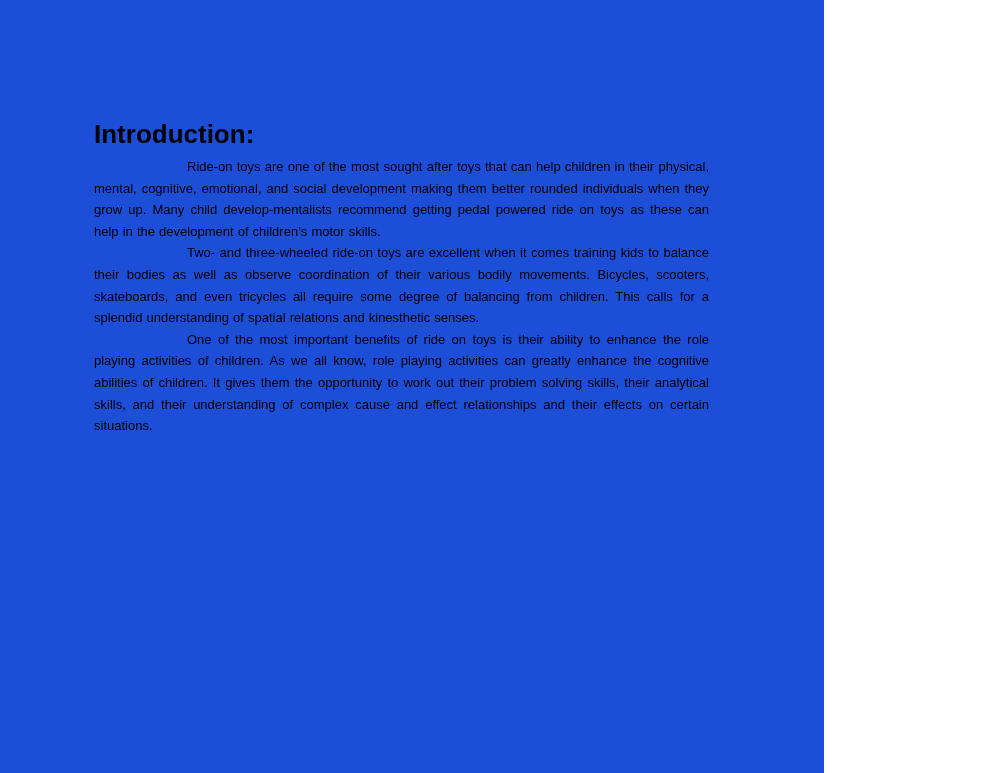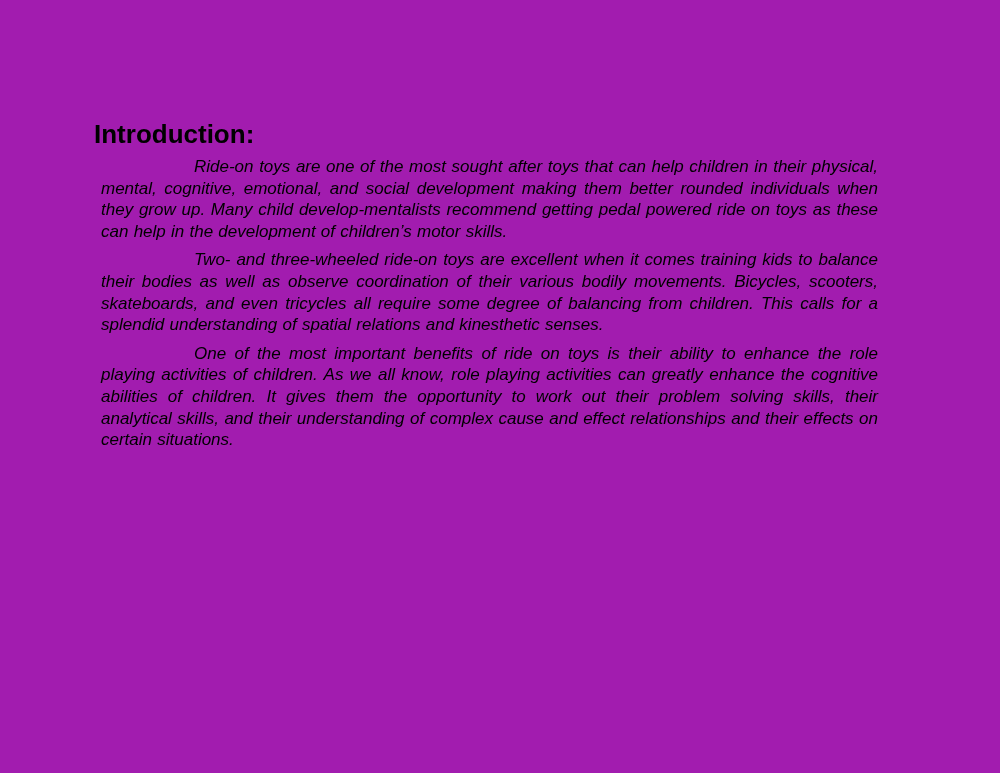--- a/index.html
+++ b/index.html
@@ -7,42 +7,41 @@
     padding: 0;
     background: #ffffff;
   }
   body {
     width: 1000px;
     height: 773px;
     overflow: hidden;
   }
   .page {
     box-sizing: border-box;
-    width: 1000px;
+    width: 824px;
     height: 773px;
     padding: 119px 115px 0 94px;
-    background: #a21caf;
+    background: #1d4ed8;
     font-family: "Liberation Sans", sans-serif;
     color: #000000;
   }
   .heading {
     font-size: 26px;
     line-height: 30px;
     font-weight: bold;
     margin: 0 0 7px 0;
     letter-spacing: 0;
   }
   .para {
-    font-size: 17px;
+    font-size: 13px;
     line-height: 21.6px;
-    margin: 7px;
+    margin: 0;
     text-align: justify;
     text-indent: 93px;
     word-spacing: 0.5px;
-    font-style: italic;
   }
 </style>
 </head>
 <body>
 
 <div class="page">
   <h1 class="heading">Introduction:</h1>
   <p class="para">Ride-on toys are one of the most sought after toys that can help children in their physical, mental, cognitive, emotional, and social development making them better rounded individuals when they grow up. Many child develop-mentalists recommend getting pedal powered ride on toys as these can help in the development of children’s motor skills.</p>
   <p class="para">Two- and three-wheeled ride-on toys are excellent when it comes training kids to balance their bodies as well as observe coordination of their various bodily movements. Bicycles, scooters, skateboards, and even tricycles all require some degree of balancing from children. This calls for a splendid understanding of spatial relations and kinesthetic senses.</p>
   <p class="para">One of the most important benefits of ride on toys is their ability to enhance the role playing activities of children. As we all know, role playing activities can greatly enhance the cognitive abilities of children. It gives them the opportunity to work out their problem solving skills, their analytical skills, and their understanding of complex cause and effect relationships and their effects on certain situations.</p>

